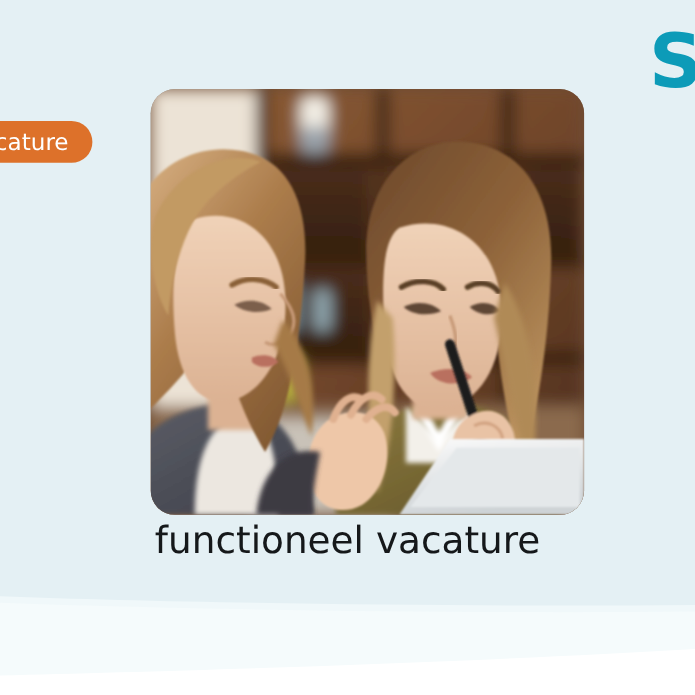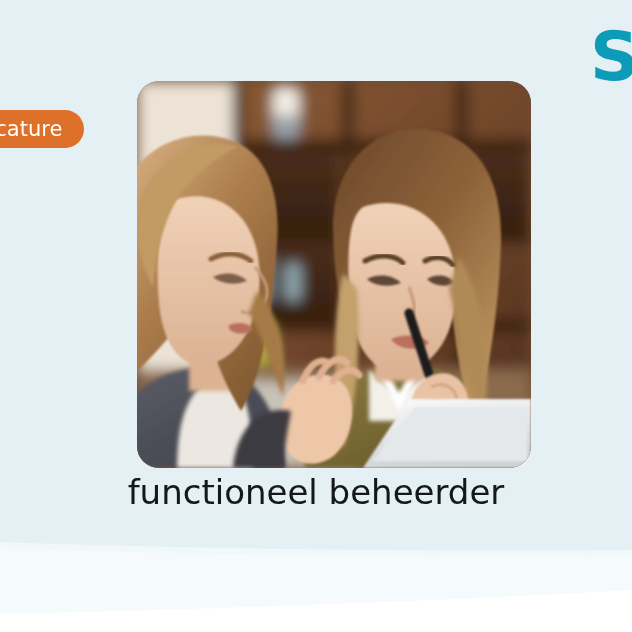--- a/index.html
+++ b/index.html
@@ -265,15 +265,15 @@
 
       <g filter="url(#blurFg)">
         <path d="M226,387 L272,318 L394,318 L394,387 Z" fill="url(#gLaptop)"></path>
         <path d="M236,380 L278,326 L390,326 L390,380 Z" fill="#e4e8ea"></path>
       </g>
 
       <path d="M96,387 C100,346 124,324 154,330 C150,352 146,372 148,387 Z" fill="#3c3a42" filter="url(#blurSoft)"></path>
     </svg>
   </div>
 
-  <div id="photo-caption">functioneel beheerder</div>
+  <div id="photo-caption">functioneel vacature</div>
 
 </div>
 
 </body></html>

